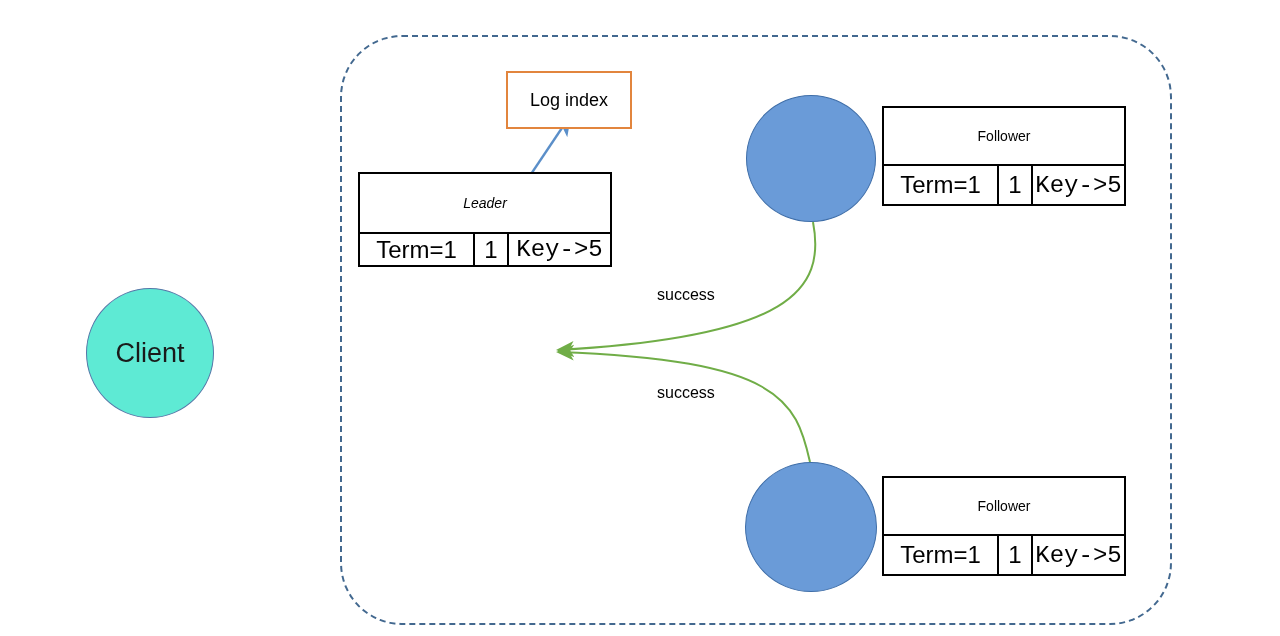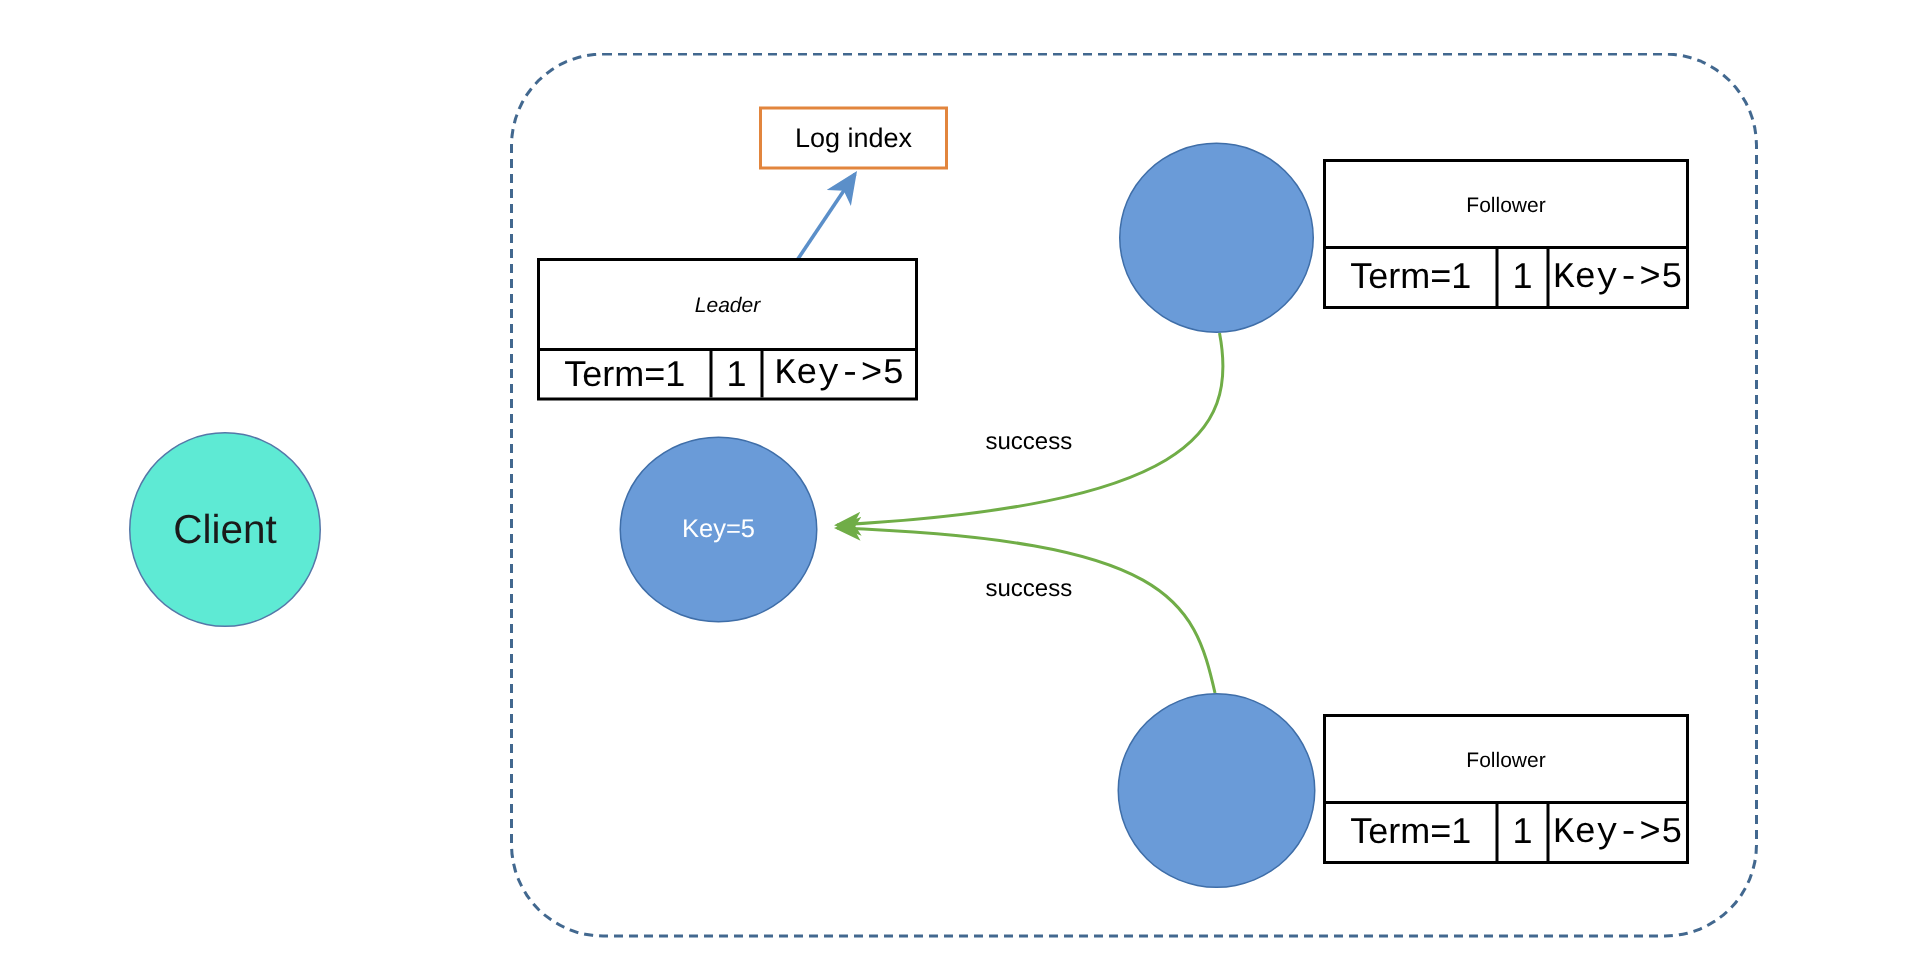--- a/index.html
+++ b/index.html
@@ -128,21 +128,21 @@
   .table-follower-bottom {
     left: 882px; top: 476px;
     width: 244px; height: 100px;
   }
   .table-follower-bottom .title-row { height: 58px; }
 
   
   .callout-box {
     position: absolute;
     left: 506px; top: 71px;
-    width: 126px; height: 42px;
+    width: 126px; height: 58px;
     box-sizing: border-box;
     border: 2px solid #E2853D;
     background: #ffffff;
     display: flex;
     align-items: center;
     justify-content: center;
     font-size: 18px;
     color: #000000;
   }
   
@@ -189,23 +189,20 @@
 
   <div class="node-table table-leader">
     <div class="title-row">Leader</div>
     <div class="entry-row">
       <div class="cell cell-term">Term=1</div>
       <div class="cell cell-index">1</div>
       <div class="cell cell-kv">Key-&gt;5</div>
     </div>
   </div>
 
-  <div class="circle circle-leader">
-    <span class="txt">Key=5</span>
-  </div>
 
   <div class="circle circle-follower-top"></div>
 
   <div class="node-table table-follower-top">
     <div class="title-row">Follower</div>
     <div class="entry-row">
       <div class="cell cell-term">Term=1</div>
       <div class="cell cell-index">1</div>
       <div class="cell cell-kv">Key-&gt;5</div>
     </div>

